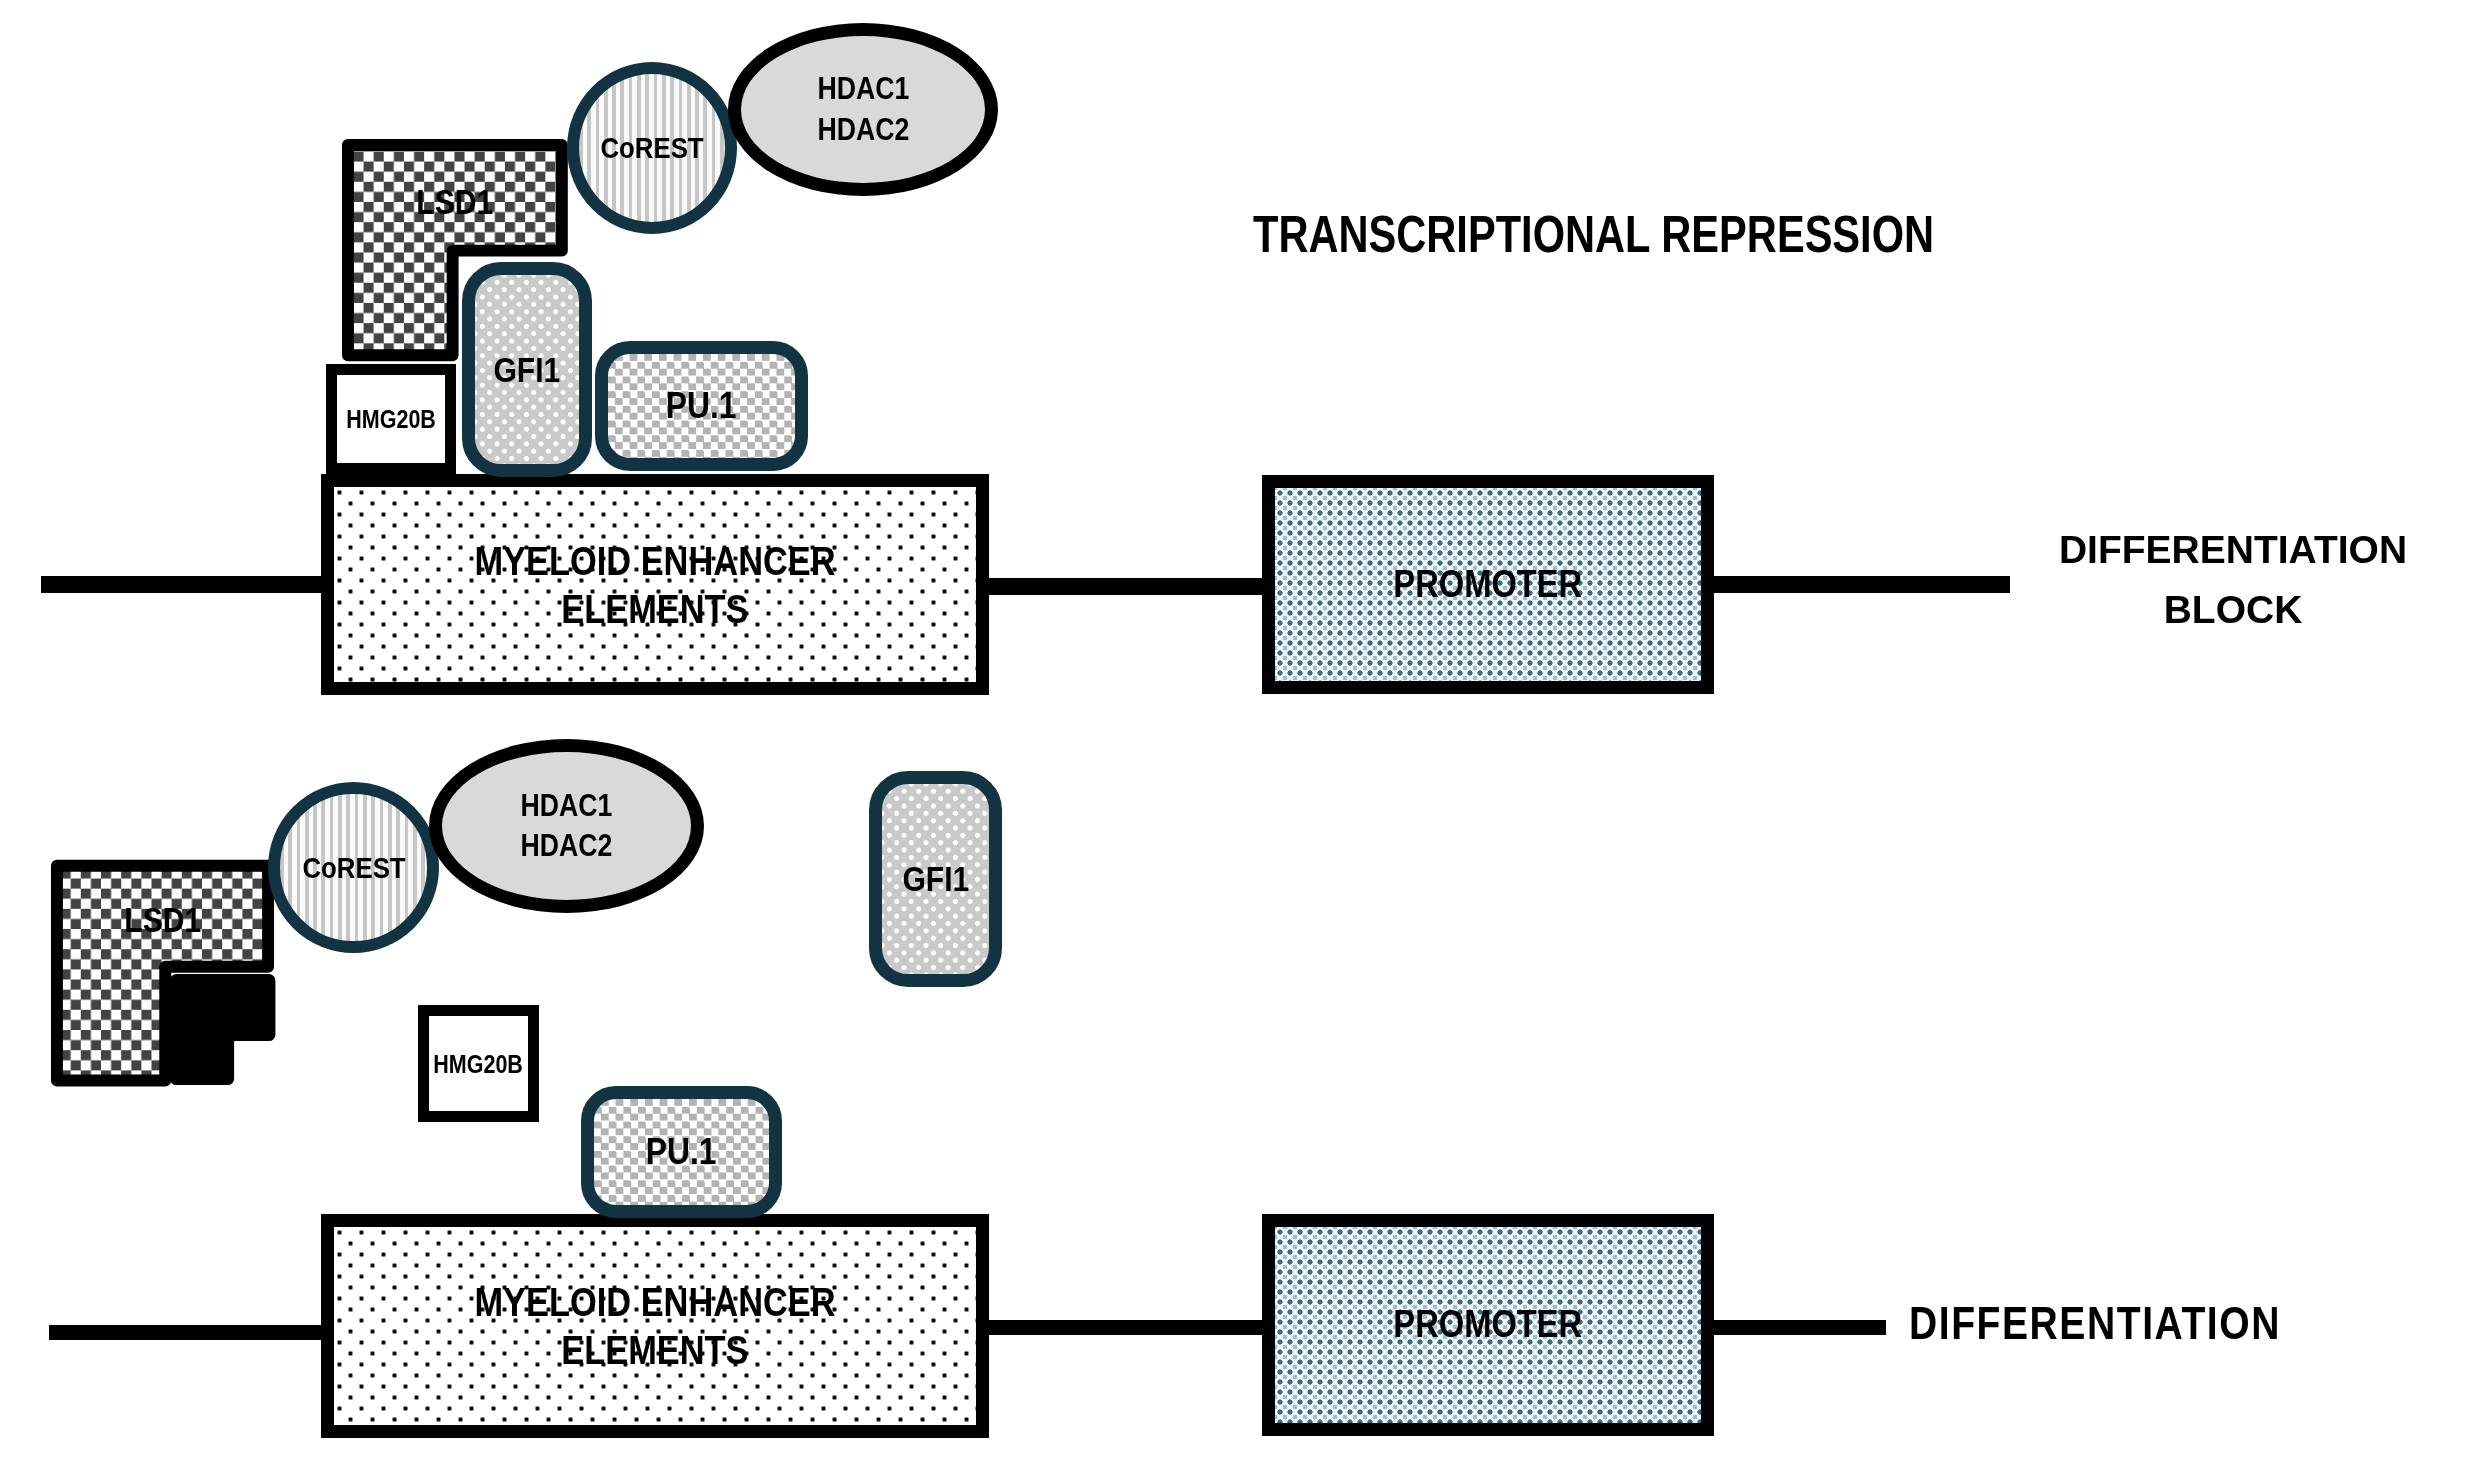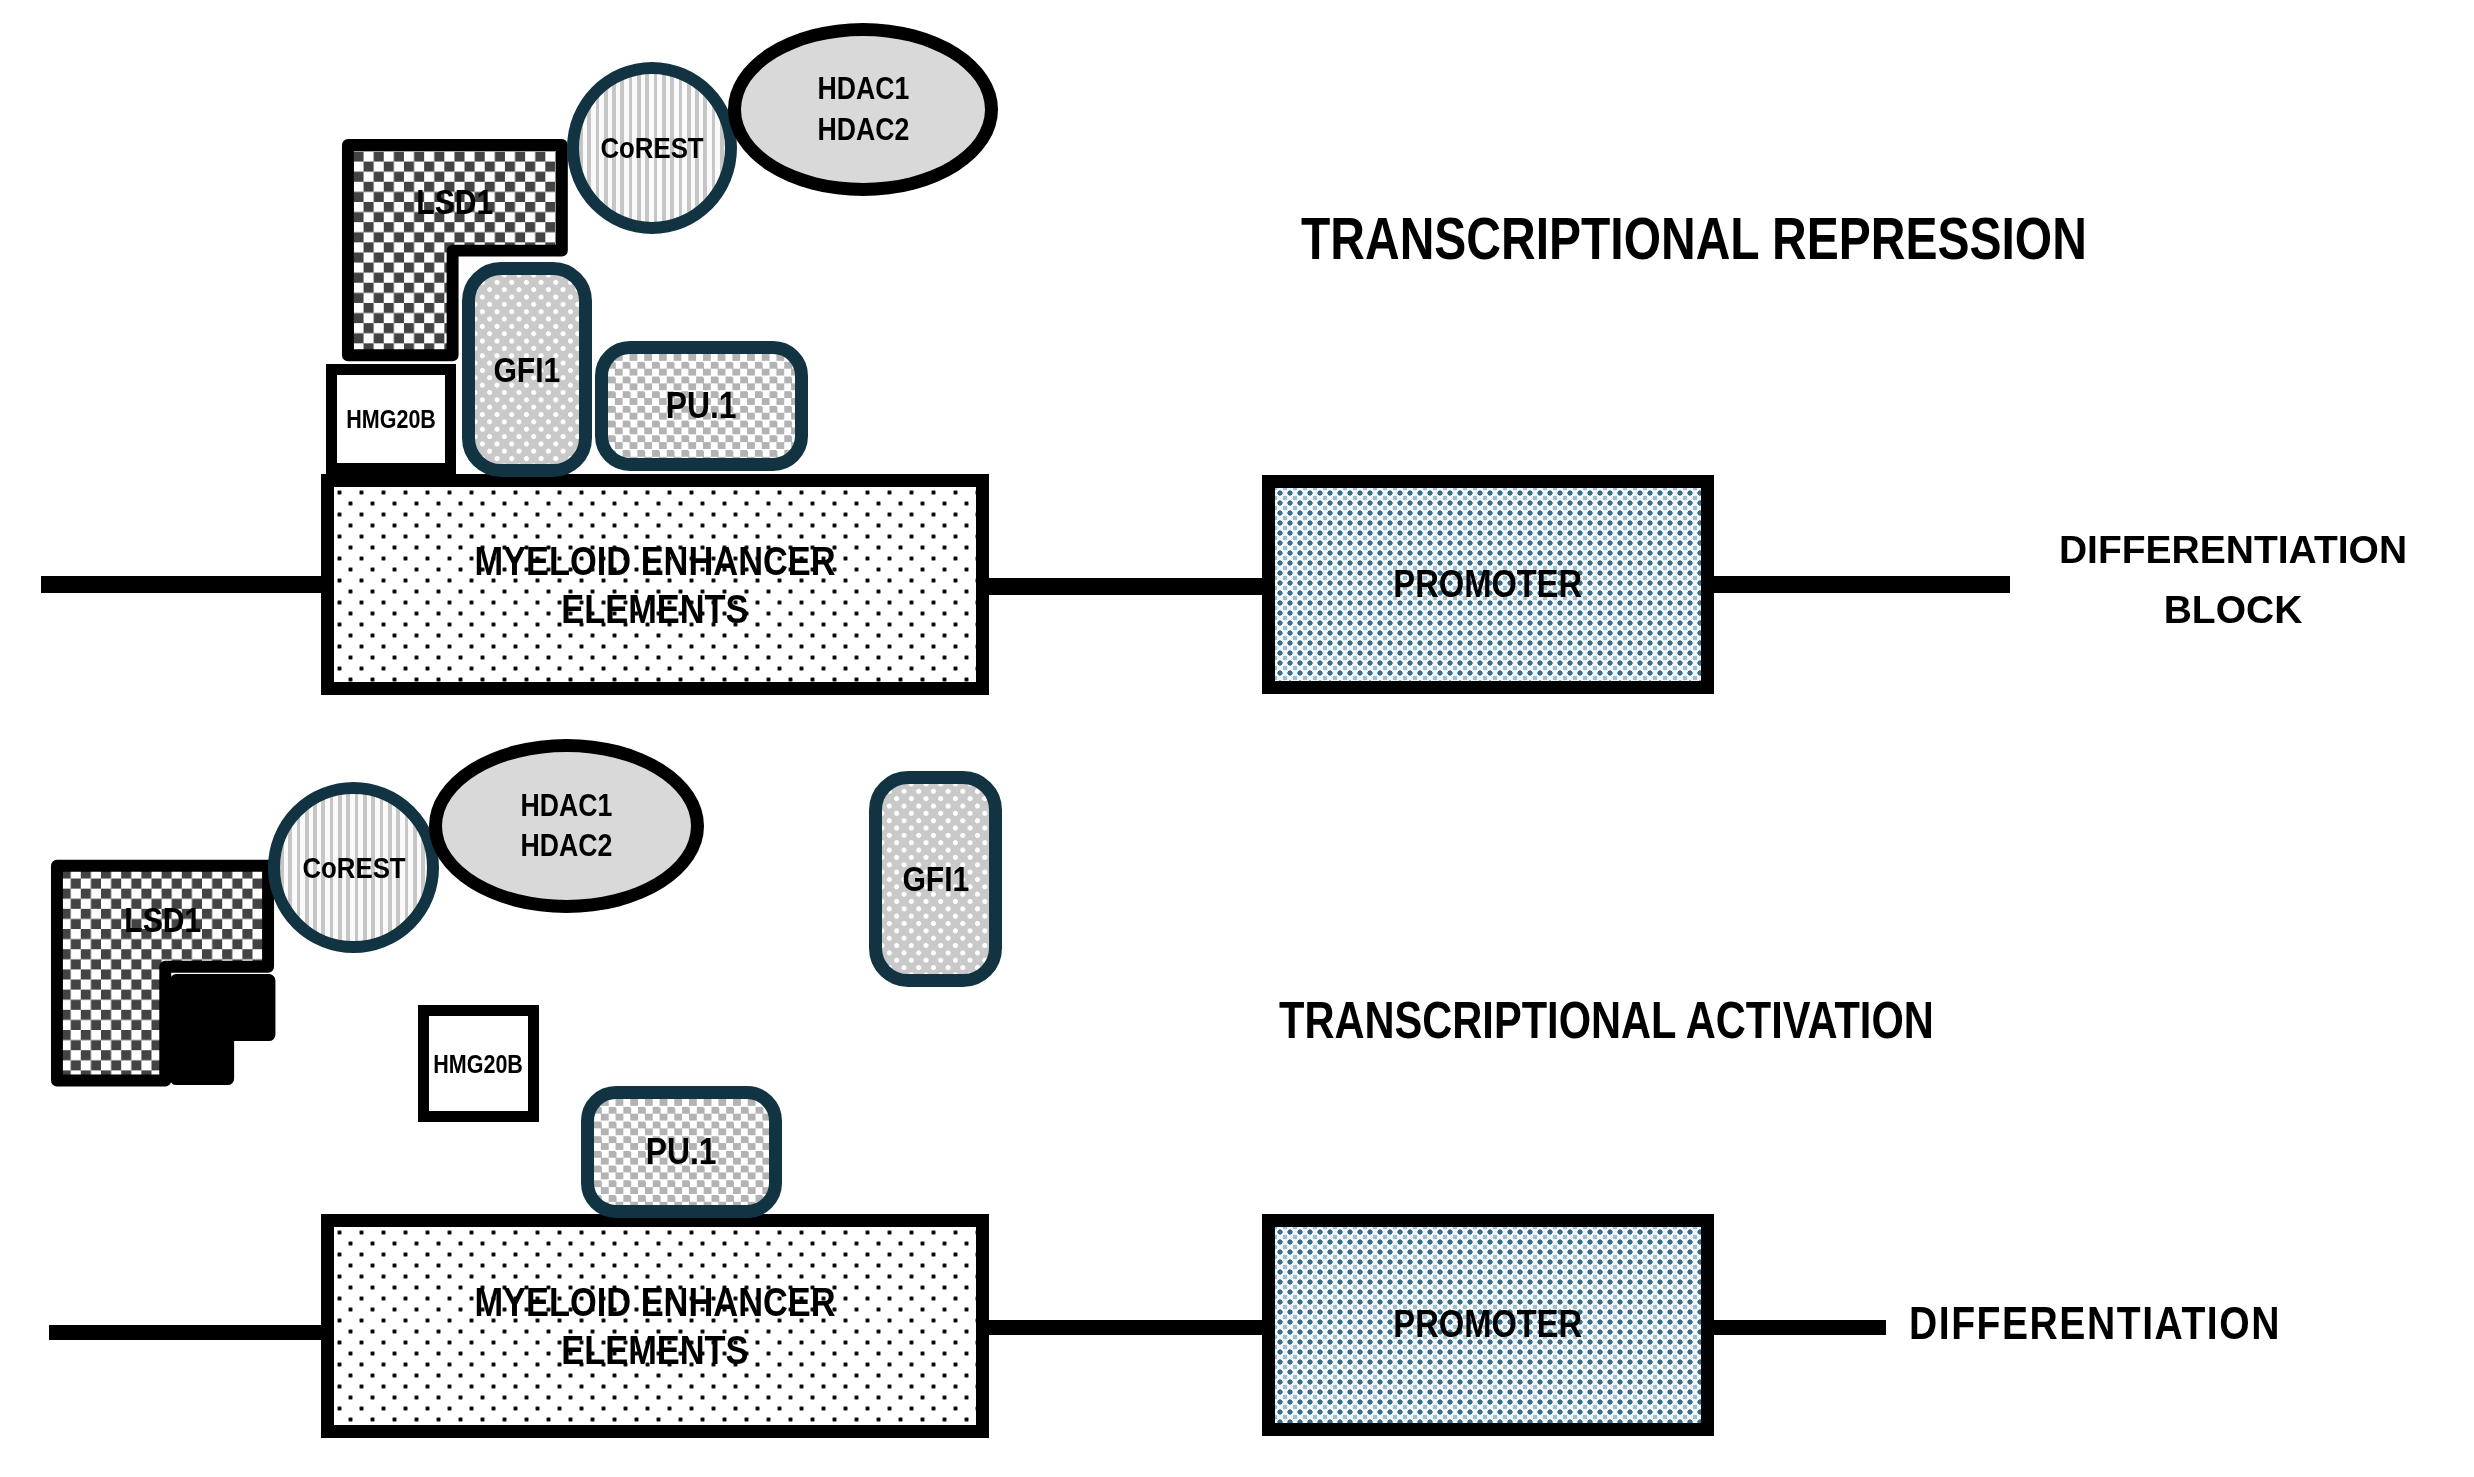--- a/index.html
+++ b/index.html
@@ -128,21 +128,21 @@
   <div class="lbl" style="left:567px;top:62px;width:170px;height:172px;font-size:30px">
     <span class="sq">CoREST</span>
   </div>
 
   <div class="hdac" style="left:728px;top:23px;width:270px;height:173px"></div>
   <div class="lbl" style="left:728px;top:23px;width:270px;height:173px;font-size:31px;line-height:1.3">
     <span class="sq">HDAC1</span>
     <span class="sq">HDAC2</span>
   </div>
 
-  <div class="header" style="left:1301px;top:204px;font-size:60px">
+  <div class="header" style="left:1253px;top:204px;font-size:52px">
     <span>TRANSCRIPTIONAL REPRESSION</span>
   </div>
 
   <div class="lbl" style="left:2024px;top:525px;width:418px;height:110px;font-size:39px;line-height:1.55">
     <span>DIFFERENTIATION</span>
     <span>BLOCK</span>
   </div>
 
   <div class="dna" style="left:49px;top:1325px;width:282px;height:14.7px"></div>
   <div class="dna" style="left:982px;top:1320px;width:289px;height:14.7px"></div>
@@ -182,22 +182,19 @@
   <div class="hmg" style="left:418px;top:1005px;width:121px;height:117px"></div>
   <div class="lbl" style="left:418px;top:1005px;width:121px;height:117px;font-size:25px">
     <span class="sq">HMG20B</span>
   </div>
 
   <div class="pu" style="left:581px;top:1086px;width:201px;height:132px"></div>
   <div class="lbl" style="left:581px;top:1086px;width:201px;height:132px;font-size:37px">
     <span class="sq">PU.1</span>
   </div>
 
-  <div class="header" style="left:1279px;top:990px;font-size:52px">
-    <span>TRANSCRIPTIONAL ACTIVATION</span>
-  </div>
 
   <div class="rheader" style="left:1909px;top:1296px;font-size:46px">
     <span>DIFFERENTIATION</span>
   </div>
 
 </div>
 
 
 </body></html>

